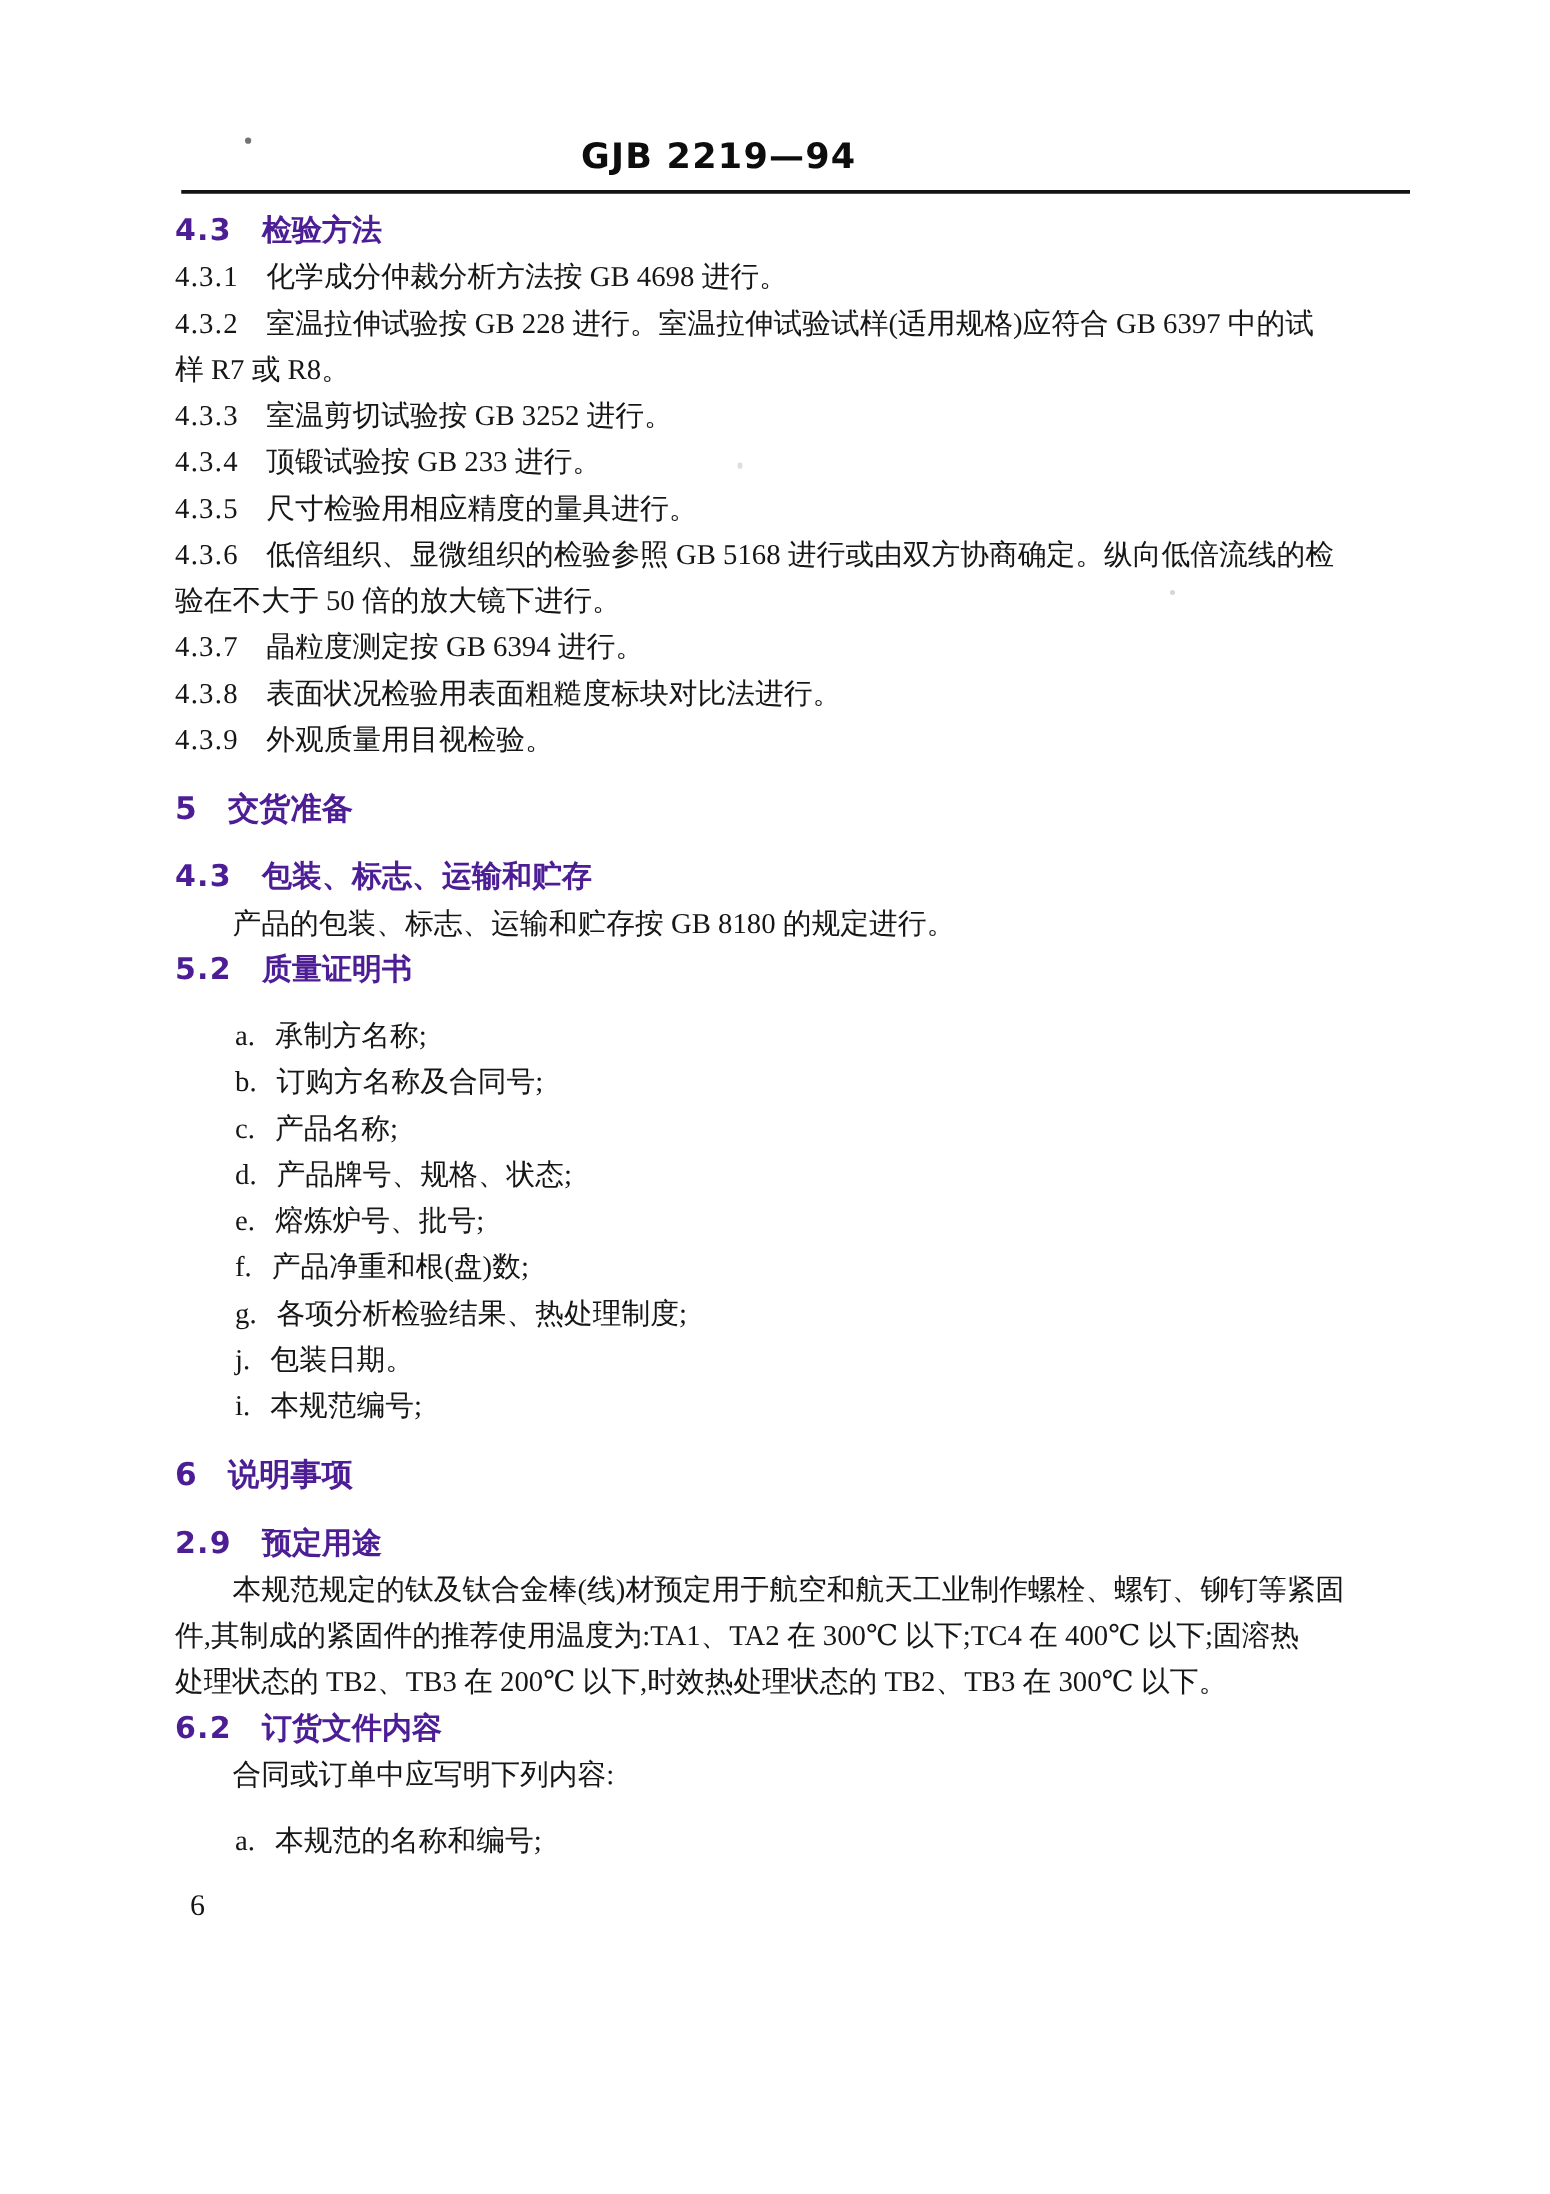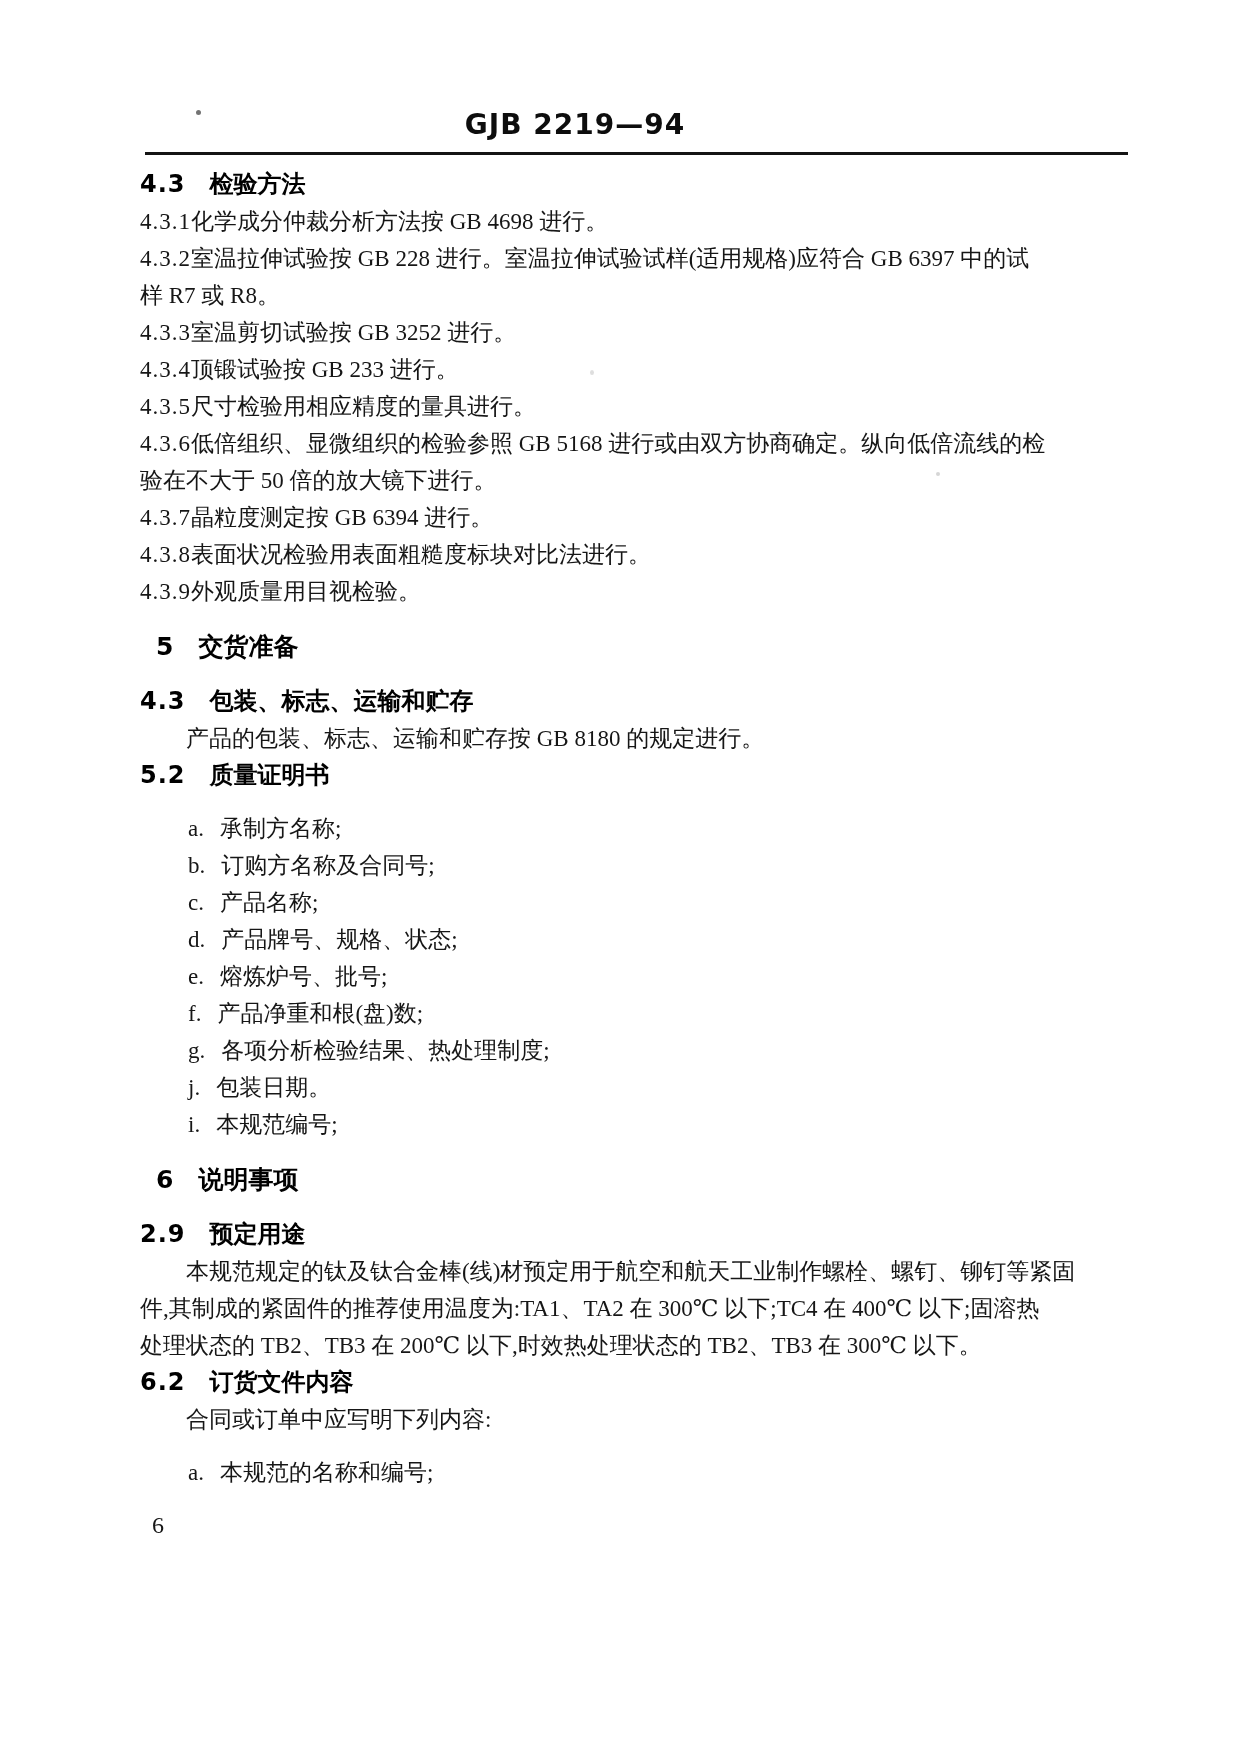--- a/index.html
+++ b/index.html
@@ -40,31 +40,32 @@
     left: 140px;
     width: 985px;
   }
   .line {
     margin: 0;
     font-size: 23px;
     line-height: 37px;
   }
   .clause .num {
     display: inline-block;
+    margin-right: 22px;
     letter-spacing: 1px;
   }
   .clause .txt { white-space: pre-wrap; }
   .h1, .h2 {
     font-family: "DejaVu Sans", "Liberation Sans", sans-serif;
     font-weight: bold;
-    color: #000000;
+    color: #4c1d95;
     margin: 0;
     line-height: 37px;
   }
-  .h1 { font-size: 25px; margin: 18px 16px; }
+  .h1 { font-size: 25px; margin: 18px 0; }
   .h2 { font-size: 24px; }
   .h1 .num, .h2 .num { display: inline-block; margin-right: 24px; font-weight: bold; }
   .indent-para { text-indent: 2em; white-space: pre-wrap; }
   ul.plain {
     list-style: none;
     margin: 16px;
     padding: 0 0 0 32px;
   }
   ul.plain li {
     font-size: 23px;

